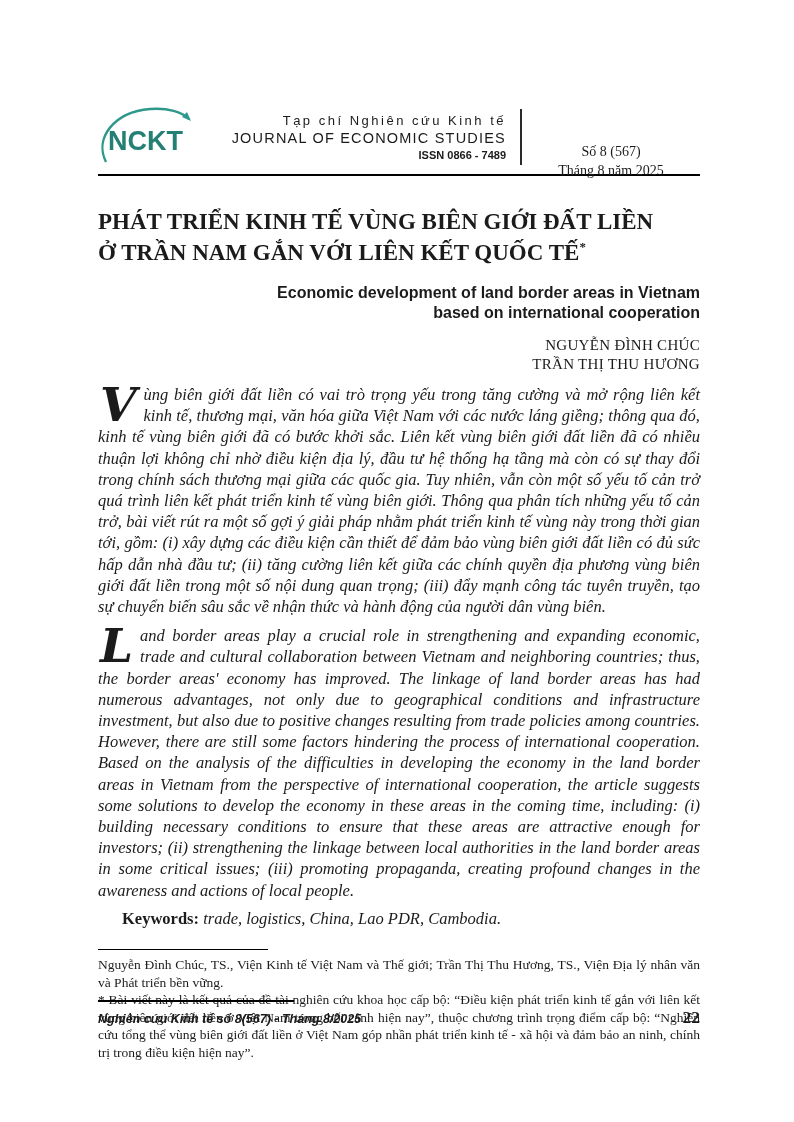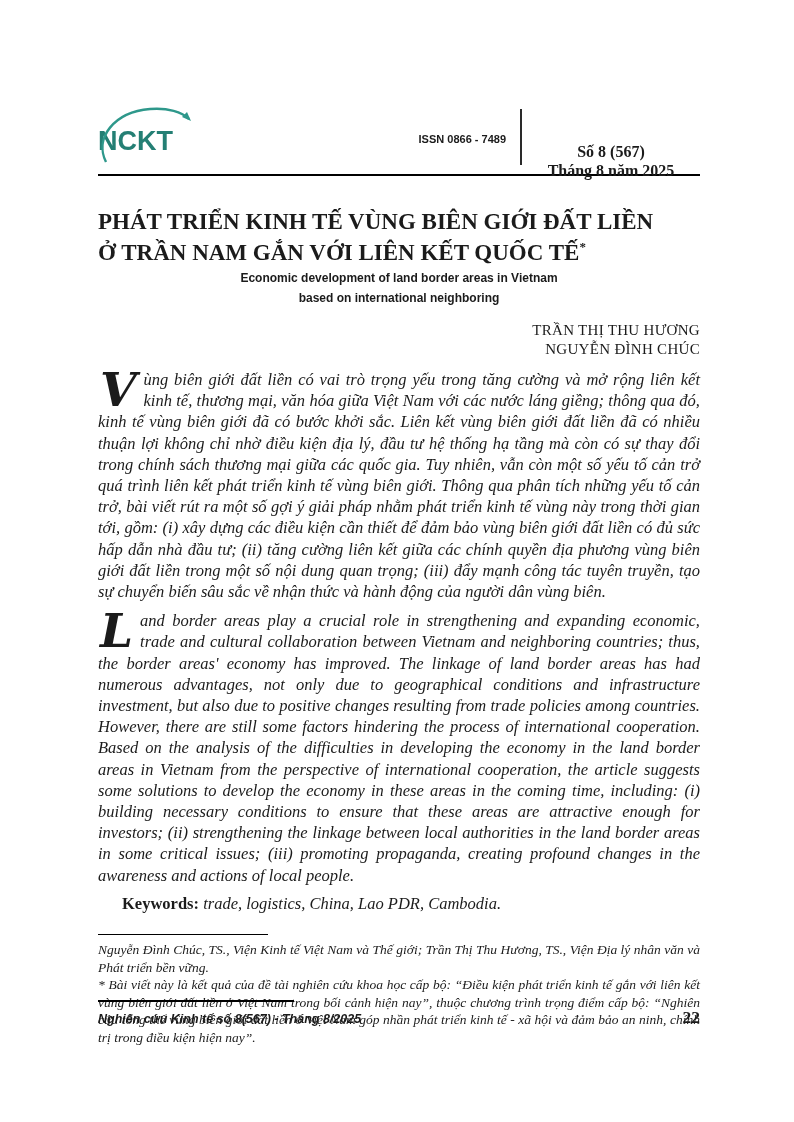--- a/index.html
+++ b/index.html
@@ -11,46 +11,46 @@
     overflow:hidden;
     color:#1b1b1b;
     font-family:"Liberation Serif", serif;
   }
   .content{position:relative;margin:0 94px 0 98px;padding-top:104px;}
 
   
   .header{display:flex;align-items:stretch;height:66px;}
   .logo{position:relative;width:108px;flex:none;}
   .logo-text{
-    position:absolute;left:0;top:22px;
+    position:absolute;left:10px;top:22px;
     font-family:"Liberation Sans", sans-serif;
     font-weight:700;font-size:27px;letter-spacing:0px;
   }
   .logo-swoosh{position:absolute;left:0;top:0;}
   .journal-block{
     flex:1;text-align:right;padding-right:14px;align-self:center;
     font-family:"Liberation Sans", sans-serif;
   }
   .journal-vi{font-size:13px;letter-spacing:2.5px;white-space:nowrap;}
   .journal-en{font-size:14.5px;font-weight:500;letter-spacing:1.2px;margin-top:2px;white-space:nowrap;}
   .journal-issn{font-size:11px;font-weight:700;margin-top:3px;}
   .vdivider{width:2px;background:#2a2a2a;align-self:center;height:56px;flex:none;}
   .issue-block{
     width:178px;flex:none;align-self:center;text-align:center;
-    font-weight:700;font-size:16px;line-height:19px;margin-top:48px;
+    font-weight:400;font-size:14px;line-height:19px;margin-top:48px;
   }
   .header-rule{border:none;border-top:2.5px solid #000;margin:4px 0 0 0;}
 
   
   .title{margin-top:30px;font-weight:700;font-size:23px;line-height:31px;}
   .title sup{font-size:13px;vertical-align:super;line-height:0;}
   .subtitle{
-    margin-top:0;text-align:center;
+    margin-top:15px;text-align:right;
     font-family:"Liberation Sans", sans-serif;
-    font-weight:700;font-size:12px;line-height:20px;
+    font-weight:700;font-size:16px;line-height:20px;
   }
   .authors{margin-top:13px;text-align:right;font-size:15px;line-height:19px;letter-spacing:.3px;}
 
   
   .abstract{
     margin:10px 0 0 0;text-align:justify;
     font-style:italic;font-size:16.5px;line-height:21.2px;
   }
   .dropcap{
     float:left;
@@ -58,21 +58,21 @@
     font-size:47px;line-height:37px;
     padding:2px 7px 0 2px;
     font-family:"DejaVu Serif", serif;
   }
   .kw{margin:7px 0 0 0;padding-left:24px;font-size:16.5px;line-height:21.2px;}
   .kw .kw-label{font-weight:700;}
   .kw .kw-text{font-style:italic;}
 
   
   .fn-sep{border:none;border-top:1.5px solid #000;width:170px;margin:20px 0 6px 0;}
-  .footnote{margin:0;text-align:justify;font-size:13.5px;line-height:17.6px;font-style:italic;}
+  .footnote{margin:0;text-align:justify;font-size:13.5px;line-height:17.6px;}
 
   
   .footer{position:absolute;left:98px;right:94px;top:1000px;}
   .footer-sep{border:none;border-top:2px solid #000;width:196px;margin:0 0 5px 0;}
   .footer-row{display:flex;justify-content:space-between;align-items:baseline;}
   .footer-journal{
     font-family:"Liberation Sans", sans-serif;
     font-style:italic;font-weight:600;font-size:12.5px;
   }
   .footer-page{font-weight:700;font-size:17.5px;}
@@ -85,42 +85,44 @@
 
     <div class="header">
       <div class="logo">
         <span class="logo-text" style="color:#247f74">NCKT</span>
         <svg class="logo-swoosh" width="108" height="66" viewBox="0 0 108 66">
           <path d="M 8 58 C -4 34, 16 8, 52 5 C 70 3.5, 84 8, 91 15" fill="none" stroke="#2e988b" stroke-width="2.4"></path>
           <polygon points="93,17 84,13 89,8" fill="#2e988b"></polygon>
         </svg>
       </div>
       <div class="journal-block">
+        <div class="journal-vi">Tạp chí Nghiên cứu Kinh tế</div>
+        <div class="journal-en">JOURNAL OF ECONOMIC STUDIES</div>
         <div class="journal-issn">ISSN 0866 - 7489</div>
       </div>
       <div class="vdivider"></div>
       <div class="issue-block">
         <div>Số 8 (567)</div>
         <div>Tháng 8 năm 2025</div>
       </div>
     </div>
     <hr class="header-rule">
 
     <h1 class="title" style="margin-bottom:0">
       <span>PHÁT TRIỂN KINH TẾ VÙNG BIÊN GIỚI ĐẤT LIỀN</span><br>
       <span>Ở TRẦN NAM GẮN VỚI LIÊN KẾT QUỐC TẾ</span><sup>*</sup>
     </h1>
     <div class="subtitle">
       <span>Economic development of land border areas in Vietnam</span><br>
-      <span>based on international neighboring</span>
+      <span>based on international cooperation</span>
     </div>
 
     <div class="authors">
+      <div>NGUYỄN ĐÌNH CHÚC</div>
       <div>TRẦN THỊ THU HƯƠNG</div>
-      <div>NGUYỄN ĐÌNH CHÚC</div>
     </div>
 
     <p class="abstract">
       <span class="dropcap">V</span><span>ùng biên giới đất liền có vai trò trọng yếu trong tăng cường và mở rộng liên kết kinh tế, thương mại, văn hóa giữa Việt Nam với các nước láng giềng; thông qua đó, kinh tế vùng biên giới đã có bước khởi sắc. Liên kết vùng biên giới đất liền đã có nhiều thuận lợi không chỉ nhờ điều kiện địa lý, đầu tư hệ thống hạ tầng mà còn có sự thay đổi trong chính sách thương mại giữa các quốc gia. Tuy nhiên, vẫn còn một số yếu tố cản trở quá trình liên kết phát triển kinh tế vùng biên giới. Thông qua phân tích những yếu tố cản trở, bài viết rút ra một số gợi ý giải pháp nhằm phát triển kinh tế vùng này trong thời gian tới, gồm: (i) xây dựng các điều kiện cần thiết để đảm bảo vùng biên giới đất liền có đủ sức hấp dẫn nhà đầu tư; (ii) tăng cường liên kết giữa các chính quyền địa phương vùng biên giới đất liền trong một số nội dung quan trọng; (iii) đẩy mạnh công tác tuyên truyền, tạo sự chuyển biến sâu sắc về nhận thức và hành động của người dân vùng biên.</span>
     </p>
 
     <p class="abstract" style="margin-top:8px">
       <span class="dropcap">L</span><span>and border areas play a crucial role in strengthening and expanding economic, trade and cultural collaboration between Vietnam and neighboring countries; thus, the border areas' economy has improved. The linkage of land border areas has had numerous advantages, not only due to geographical conditions and infrastructure investment, but also due to positive changes resulting from trade policies among countries. However, there are still some factors hindering the process of international cooperation. Based on the analysis of the difficulties in developing the economy in the land border areas in Vietnam from the perspective of international cooperation, the article suggests some solutions to develop the economy in these areas in the coming time, including: (i) building necessary conditions to ensure that these areas are attractive enough for investors; (ii) strengthening the linkage between local authorities in the land border areas in some critical issues; (iii) promoting propaganda, creating profound changes in the awareness and actions of local people.</span>
     </p>
     <p class="kw">

